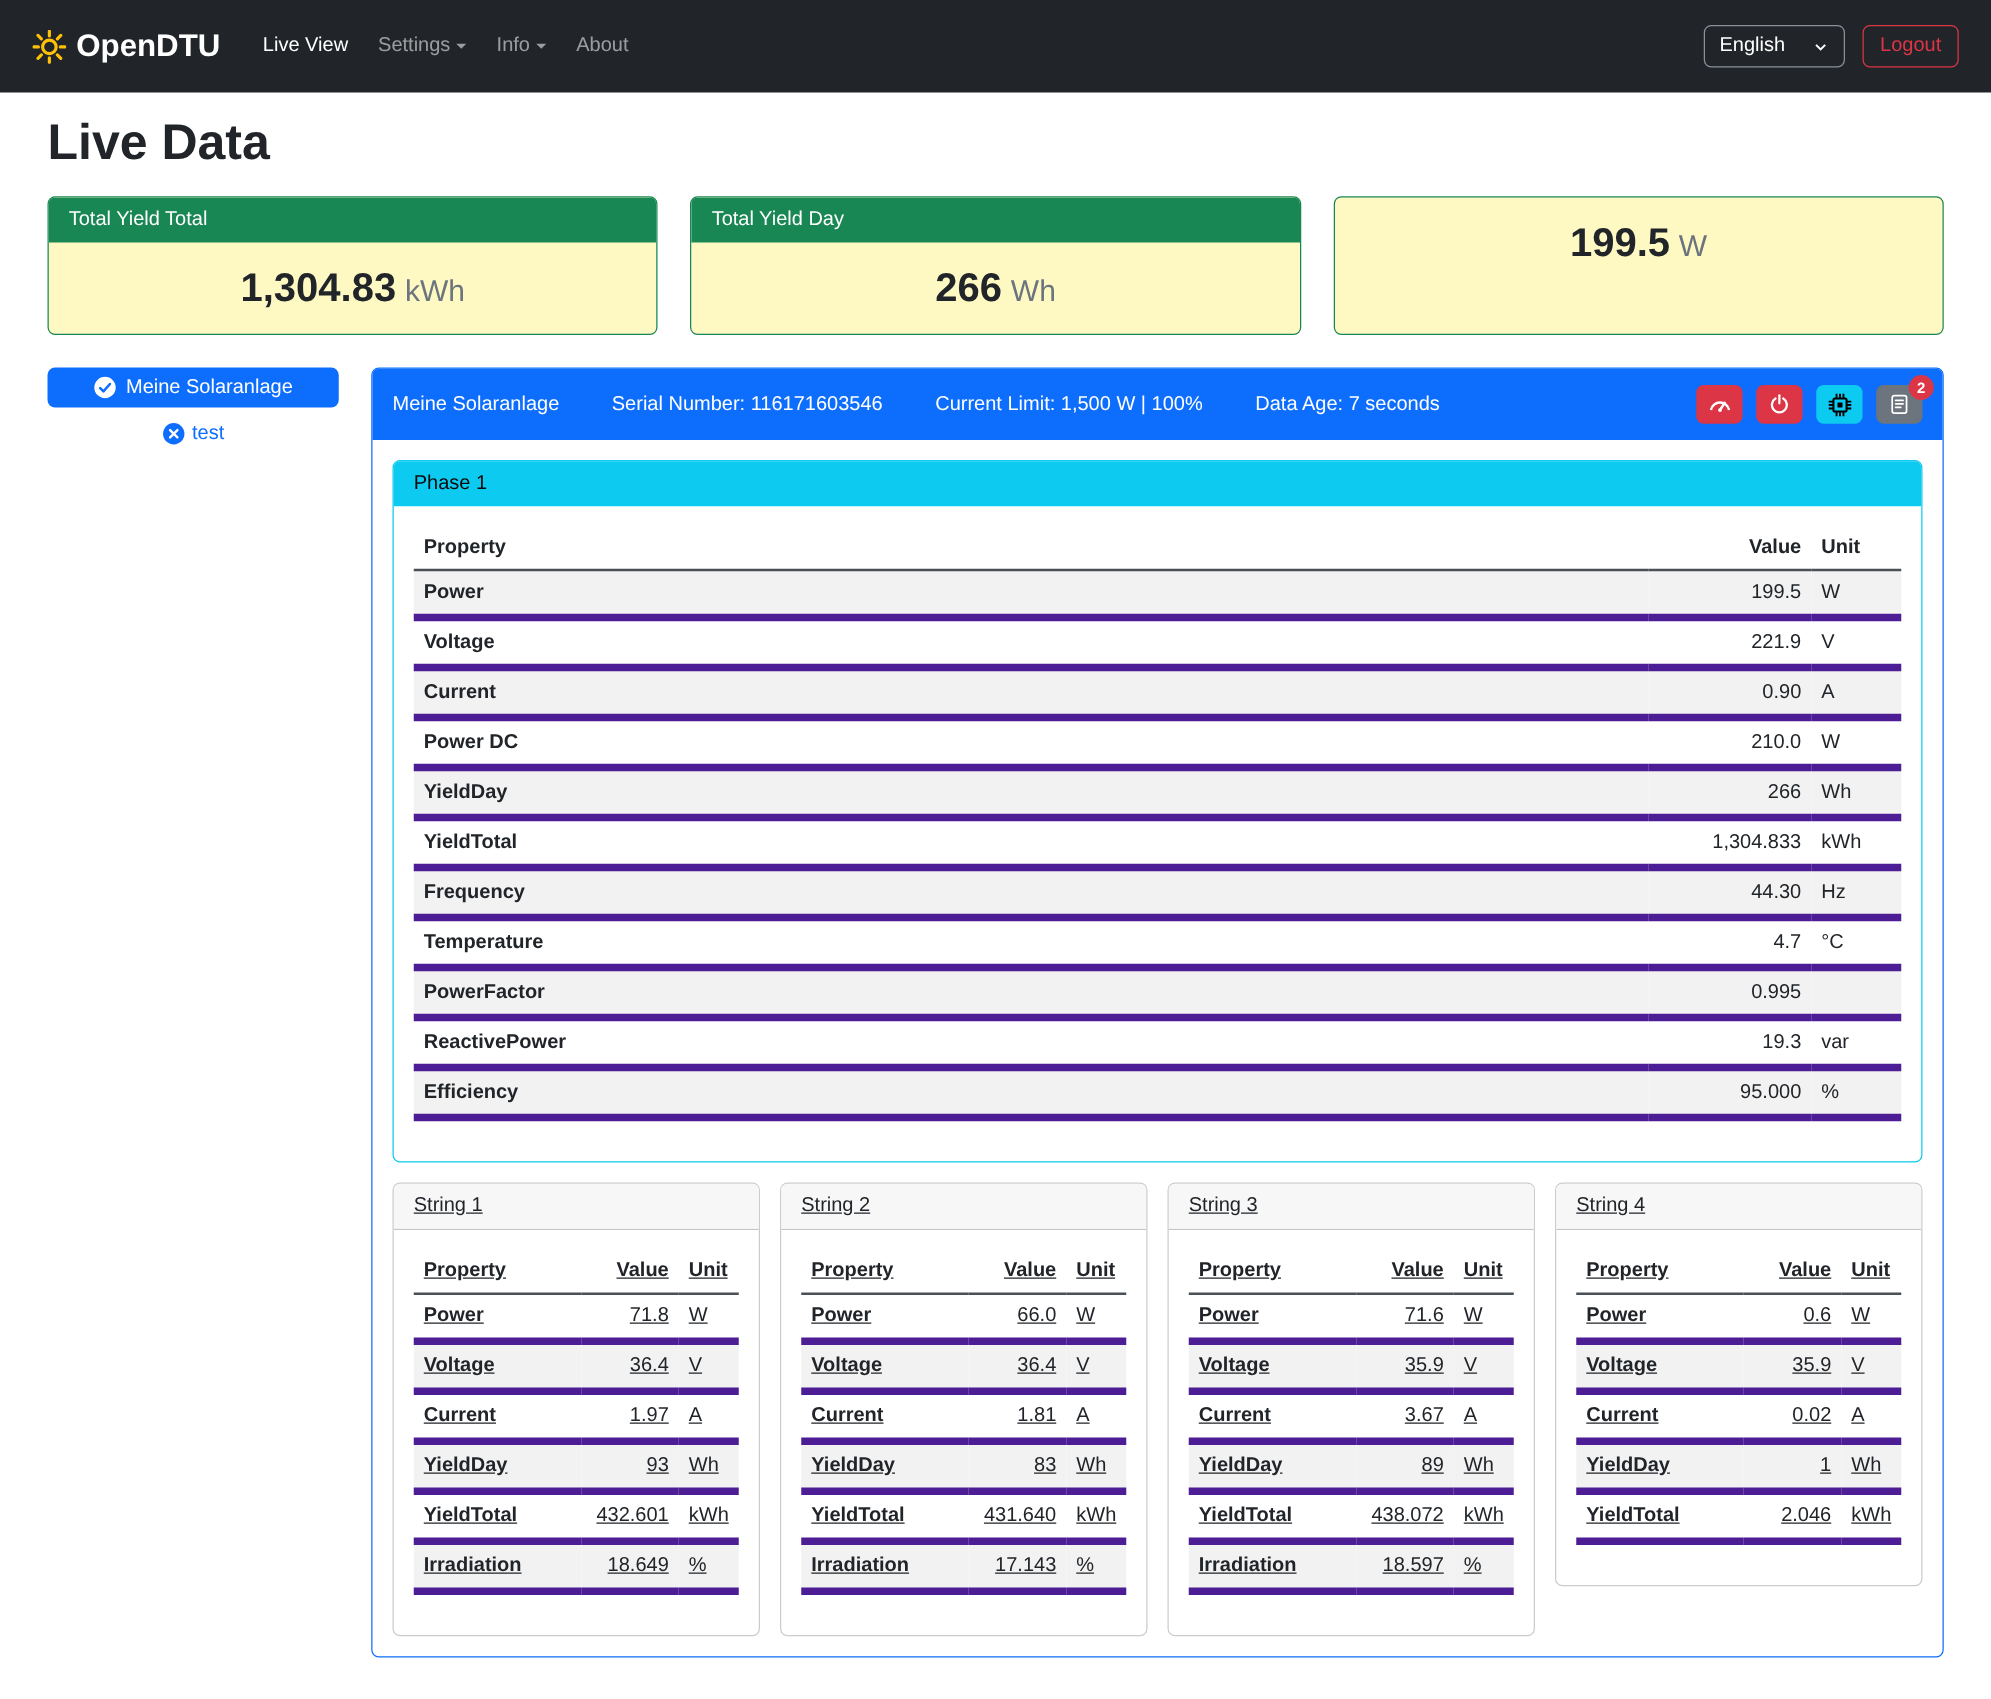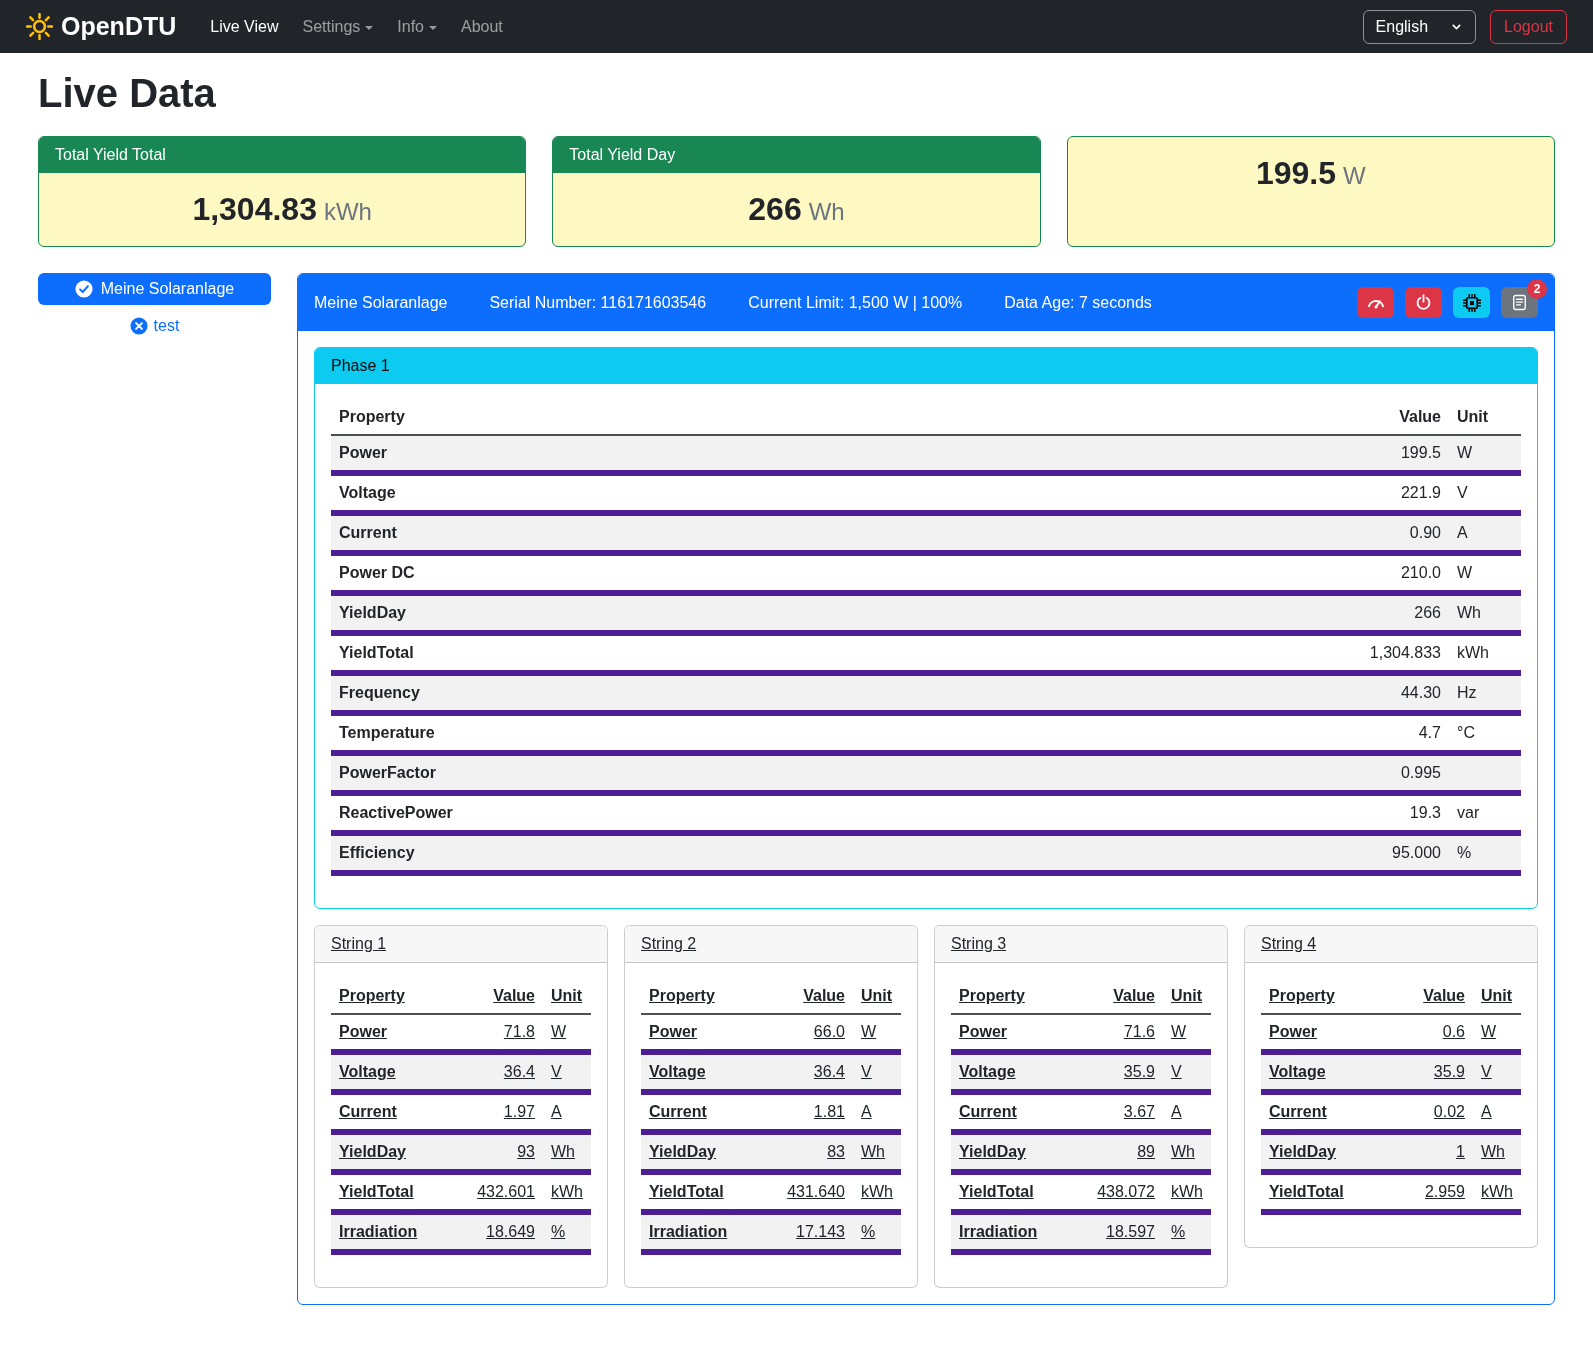--- a/index.html
+++ b/index.html
@@ -1,20 +1,20 @@
 <!DOCTYPE html>
 <html><head>
 <meta charset="utf-8">
 <style>
   * { box-sizing: border-box; }
   html,body { margin:0; padding:0; background:#fff; color:#212529;
     font-family:"Liberation Sans", sans-serif; font-size:16px; }
 
   
-  .navbar { background:#212529; height:53px; display:flex; align-items:center;
+  .navbar { background:#212529; height:74px; display:flex; align-items:center;
     justify-content:space-between; padding:4px 26px; }
   .nav-left { display:flex; align-items:center; gap:4px; }
   .brand { display:flex; align-items:center; gap:8px; color:#fff; font-size:25px;
     font-weight:600; margin-right:20px; text-decoration:none; cursor:pointer; }
   .nav-link { color:rgba(255,255,255,.55); padding:8px 10px; cursor:pointer; text-decoration:none; }
   .nav-link.active { color:#fff; }
   .caret { display:inline-block; margin-left:5px; vertical-align:2px;
     border-top:4px solid; border-right:4px solid transparent; border-left:4px solid transparent; }
   .nav-right { display:flex; align-items:center; gap:14px; }
   .lang-select { display:flex; align-items:center; gap:22px; color:#fff;
@@ -495,21 +495,21 @@
                     </tr>
 
                     <tr>
                       <th>YieldDay</th>
                       <td class="cell-value">1</td>
                       <td>Wh</td>
                     </tr>
 
                     <tr>
                       <th>YieldTotal</th>
-                      <td class="cell-value">2.959</td>
+                      <td class="cell-value">2.046</td>
                       <td>kWh</td>
                     </tr>
                   </tbody>
               </table>
             </div>
           </div>
 
         </div>
       </div>
     </div>

